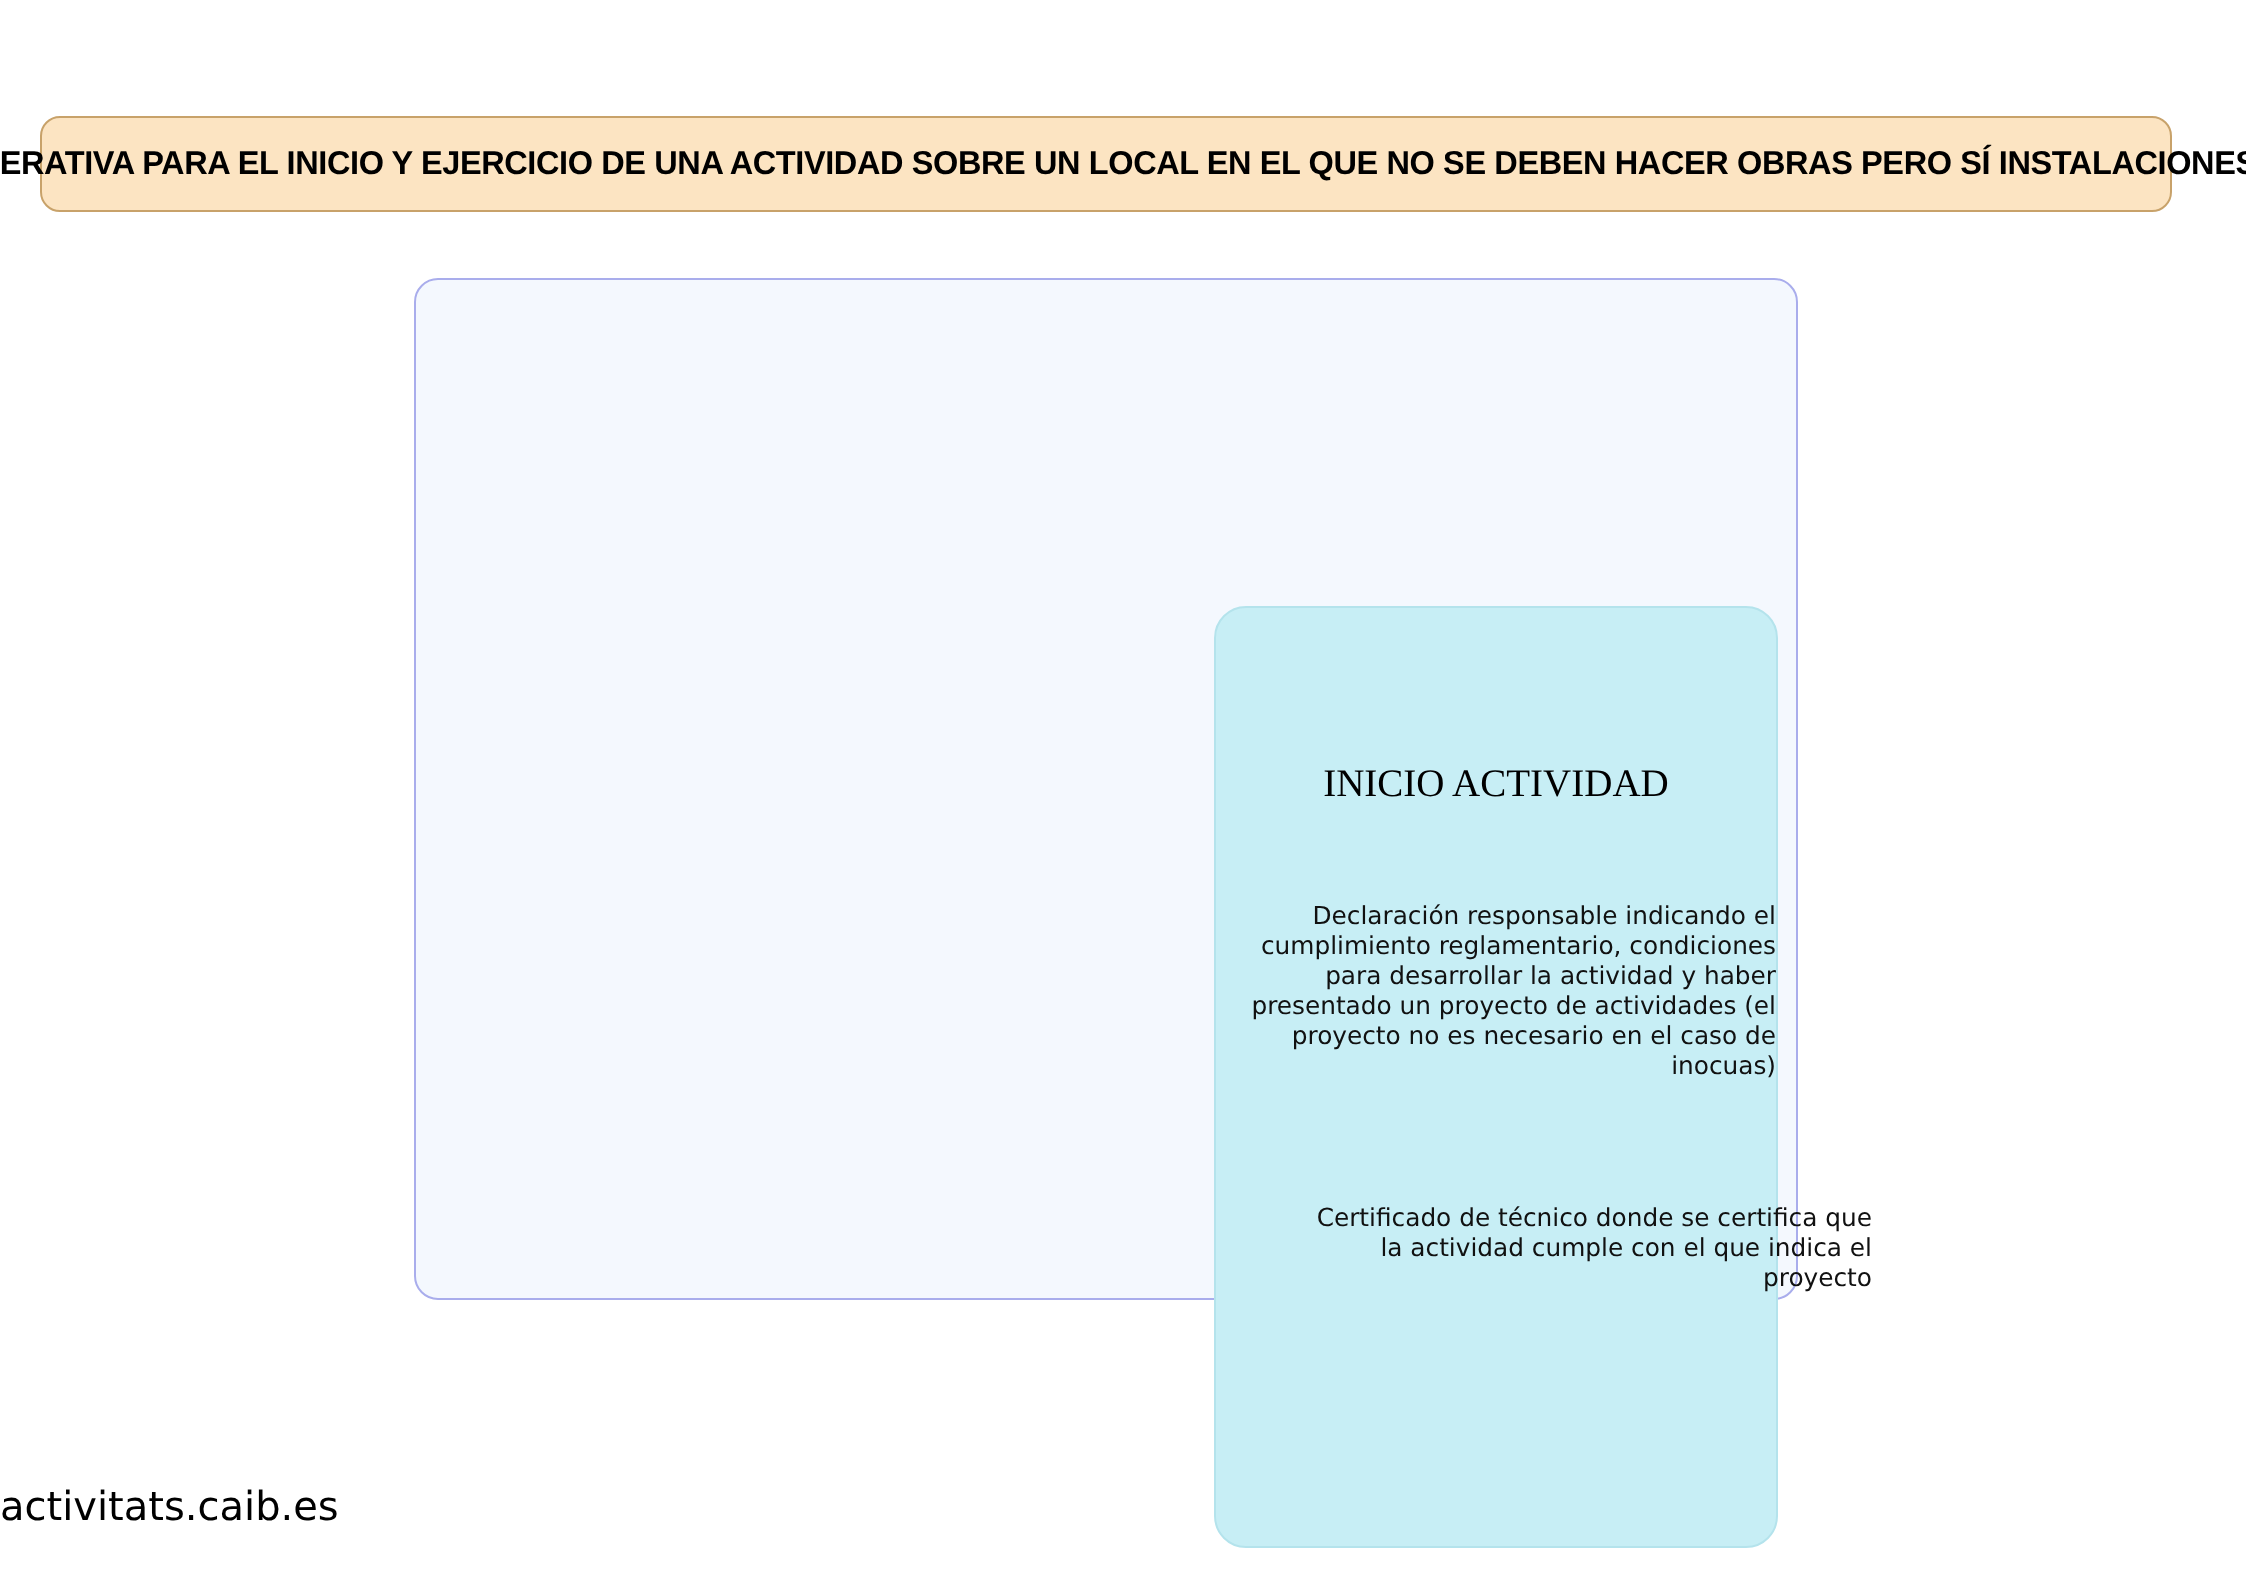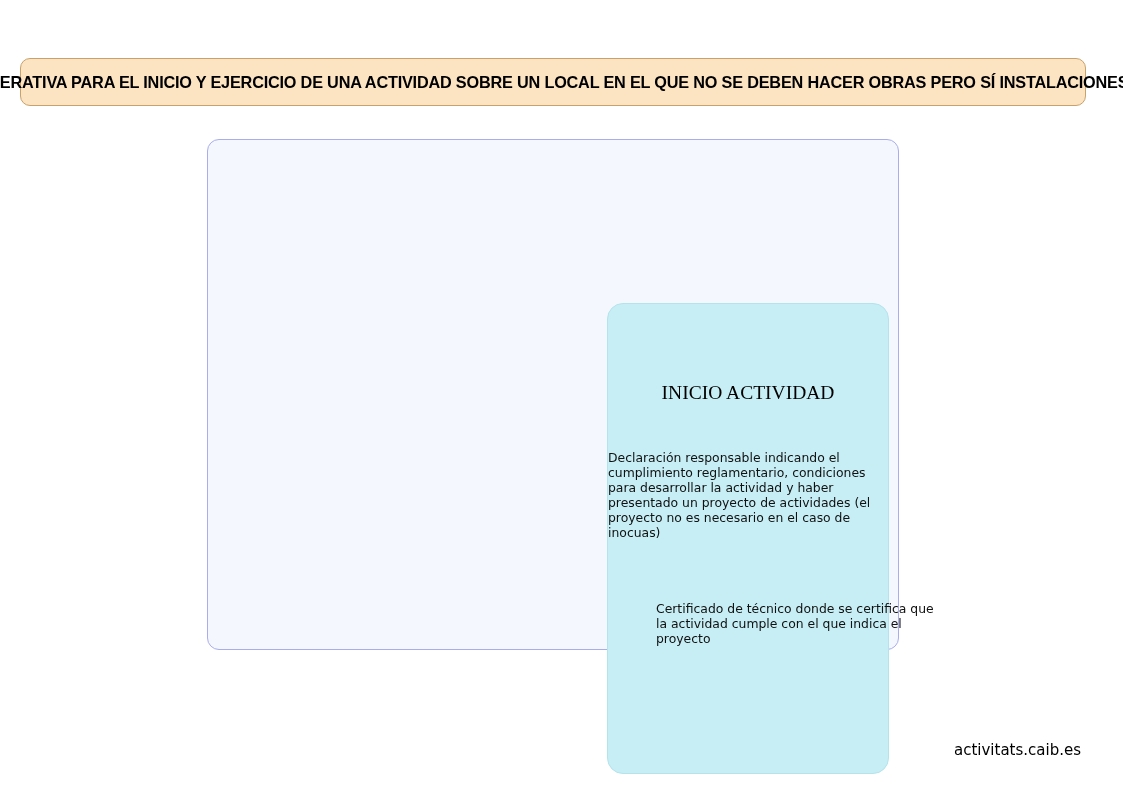--- a/index.html
+++ b/index.html
@@ -74,38 +74,38 @@
     text-align: center;
     font-family: Liberation Serif, serif;
     font-size: 19.5px;
     color: #000000;
     margin-top: 20px;
   }
 
   .node-para {
     position: absolute;
     width: 100%;
-    text-align: left;
+    text-align: right;
     font-family: "DejaVu Sans", sans-serif;
     font-size: 12.4px;
     line-height: 15px;
     color: #111111;
   }
   .node-para-1 { top: 146px; }
   .node-para-2 { top: 297px; padding-left: 48px; }
 
   
   .footer-url {
     position: absolute;
     left: 0;
     top: 741px;
     width: 1081px;
-    text-align: right;
+    text-align: left;
     font-family: "DejaVu Sans", sans-serif;
-    font-size: 15px;
+    font-size: 20px;
     color: #000000;
   }
 </style>
 </head>
 <body>
 
 <div class="title-banner">
   <span class="title-banner-text">OPERATIVA PARA EL INICIO Y EJERCICIO DE UNA ACTIVIDAD SOBRE UN LOCAL EN EL QUE NO SE DEBEN HACER OBRAS PERO SÍ INSTALACIONES</span>
 </div>
 

